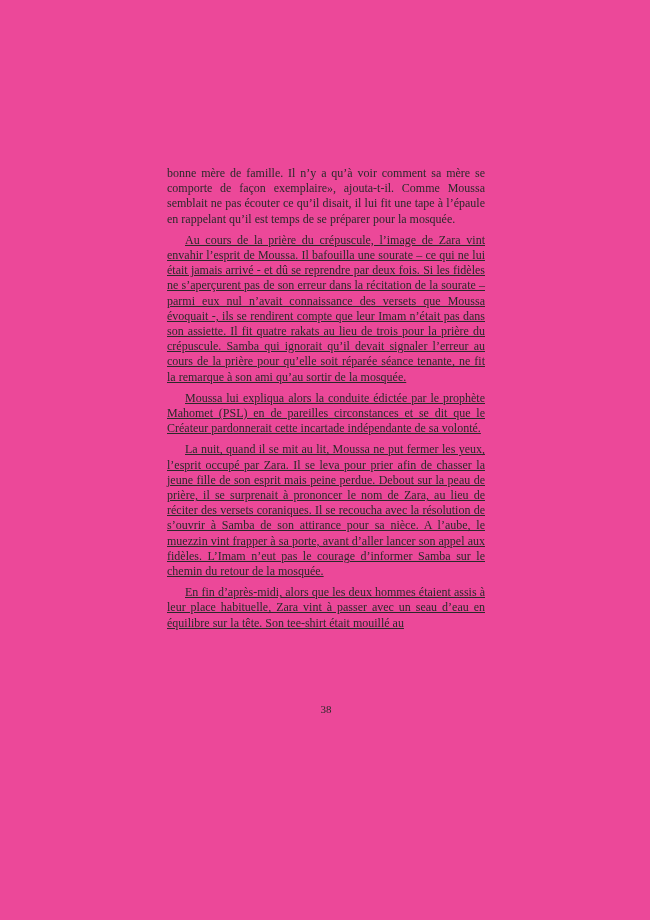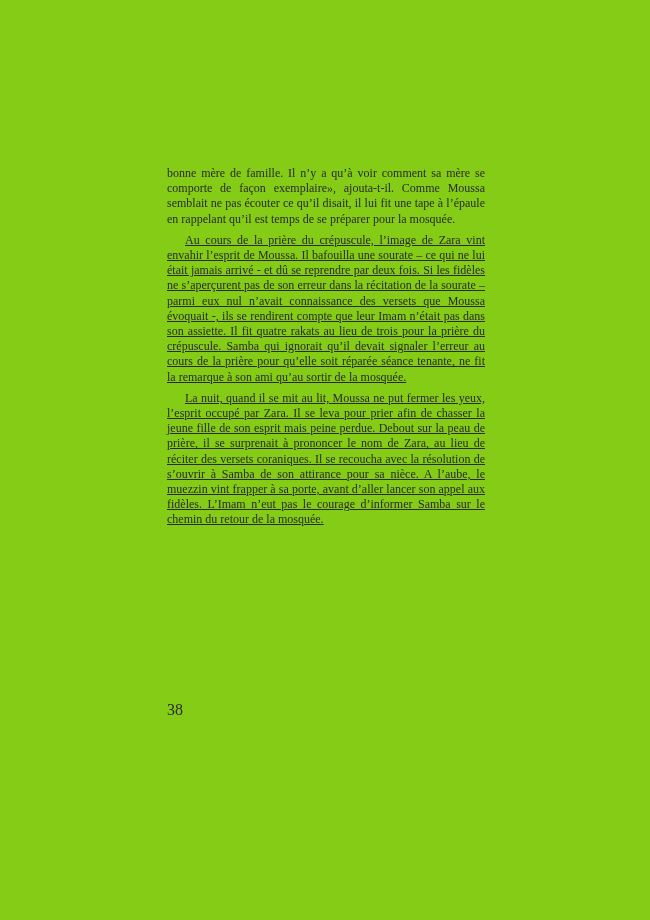--- a/index.html
+++ b/index.html
@@ -4,21 +4,21 @@
 <style>
   html, body {
     margin: 0;
     padding: 0;
     background: #ffffff;
   }
   .book-page {
     position: relative;
     width: 650px;
     height: 920px;
-    background: #84cc16;
+    background: #ec4899;
     overflow: hidden;
     font-family: "Liberation Serif", "DejaVu Serif", serif;
     color: #2a2a2a;
   }
   .text-block {
     position: absolute;
     left: 167px;
     top: 166px;
     width: 318px;
     font-size: 12px;
@@ -33,27 +33,30 @@
   }
   .text-block p.indent {
     text-indent: 18px;
     text-decoration: underline;
   }
   .page-number {
     position: absolute;
     left: 167px;
     top: 702px;
     width: 318px;
-    font-size: 16px;
+    text-align: center;
+    font-size: 11px;
     line-height: 15px;
   }
 </style>
 </head>
 <body>
 
 <div class="book-page">
   <div class="text-block">
     <p>bonne mère de famille. Il n’y a qu’à voir comment sa mère se comporte de façon exemplaire», ajouta-t-il. Comme Moussa semblait ne pas écouter ce qu’il disait, il lui fit une tape à l’épaule en rappelant qu’il est temps de se préparer pour la mosquée.</p>
     <p class="indent">Au cours de la prière du crépuscule, l’image de Zara vint envahir l’esprit de Moussa. Il bafouilla une sourate – ce qui ne lui était jamais arrivé - et dû se reprendre par deux fois. Si les fidèles ne s’aperçurent pas de son erreur dans la récitation de la sourate – parmi eux nul n’avait connaissance des versets que Moussa évoquait -, ils se rendirent compte que leur Imam n’était pas dans son assiette. Il fit quatre rakats au lieu de trois pour la prière du crépuscule. Samba qui ignorait qu’il devait signaler l’erreur au cours de la prière pour qu’elle soit réparée séance tenante, ne fit la remarque à son ami qu’au sortir de la mosquée.</p>
+    <p class="indent">Moussa lui expliqua alors la conduite édictée par le prophète Mahomet (PSL) en de pareilles circonstances et se dit que le Créateur pardonnerait cette incartade indépendante de sa volonté.</p>
     <p class="indent">La nuit, quand il se mit au lit, Moussa ne put fermer les yeux, l’esprit occupé par Zara. Il se leva pour prier afin de chasser la jeune fille de son esprit mais peine perdue. Debout sur la peau de prière, il se surprenait à prononcer le nom de Zara, au lieu de réciter des versets coraniques. Il se recoucha avec la résolution de s’ouvrir à Samba de son attirance pour sa nièce. A l’aube, le muezzin vint frapper à sa porte, avant d’aller lancer son appel aux fidèles. L’Imam n’eut pas le courage d’informer Samba sur le chemin du retour de la mosquée.</p>
+    <p class="indent">En fin d’après-midi, alors que les deux hommes étaient assis à leur place habituelle, Zara vint à passer avec un seau d’eau en équilibre sur la tête. Son tee-shirt était mouillé au</p>
   </div>
   <div class="page-number">38</div>
 </div>
 
 </body></html>

